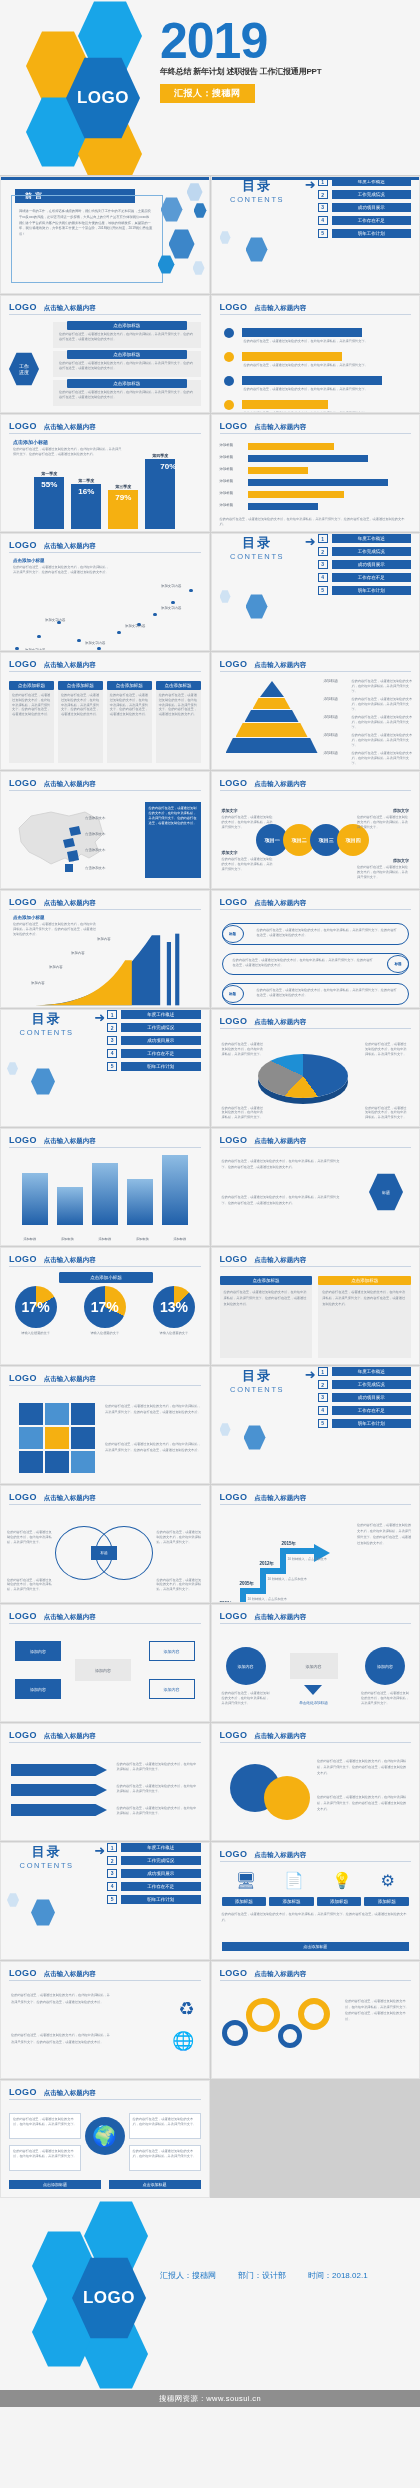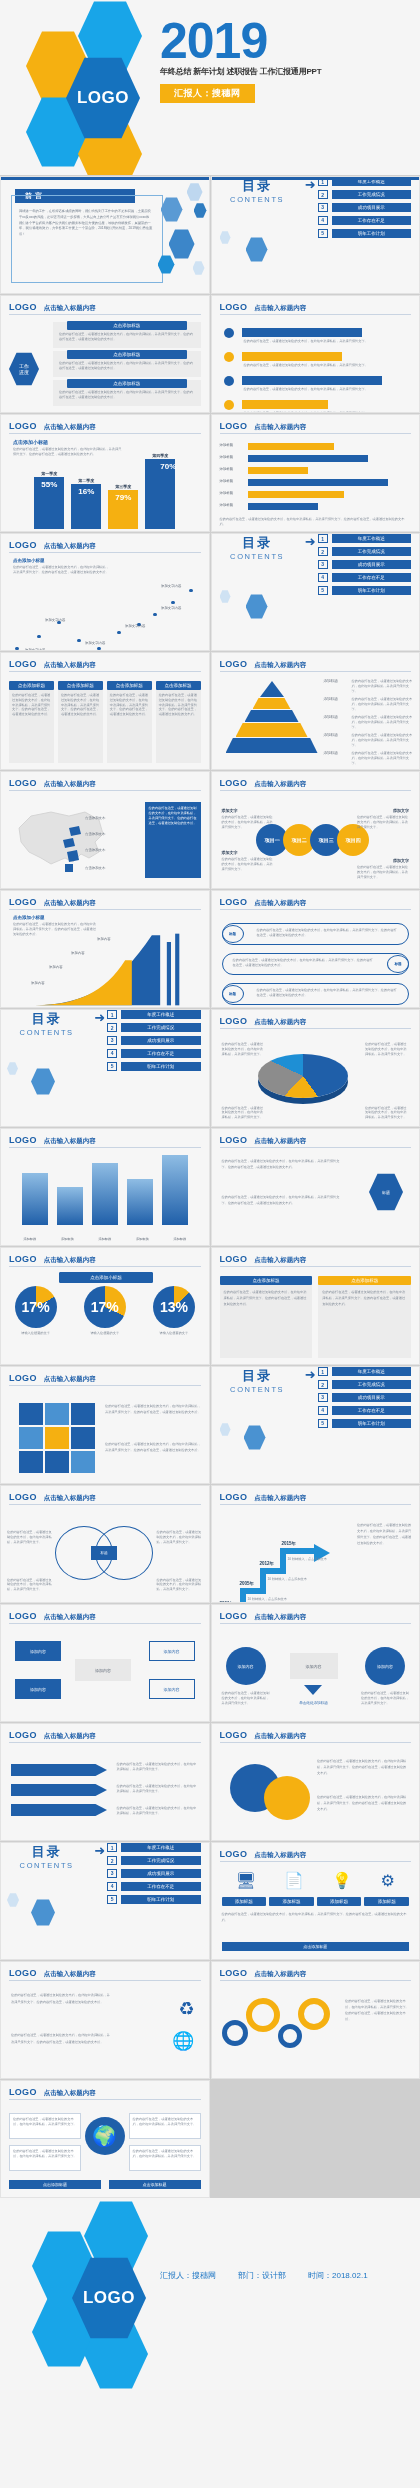--- a/index.html
+++ b/index.html
@@ -890,13 +890,14 @@
     </div>
     <div class="tk-right">
       <div class="tk-meta">
         <span>汇报人：搜穗网</span>
         <span>部门：设计部</span>
         <span>时间：2018.02.1</span>
       </div>
     </div>
   </div>
 
+  <div class="footer">搜穗网资源：www.sousui.cn</div>
 </div>
 
 </body></html>

